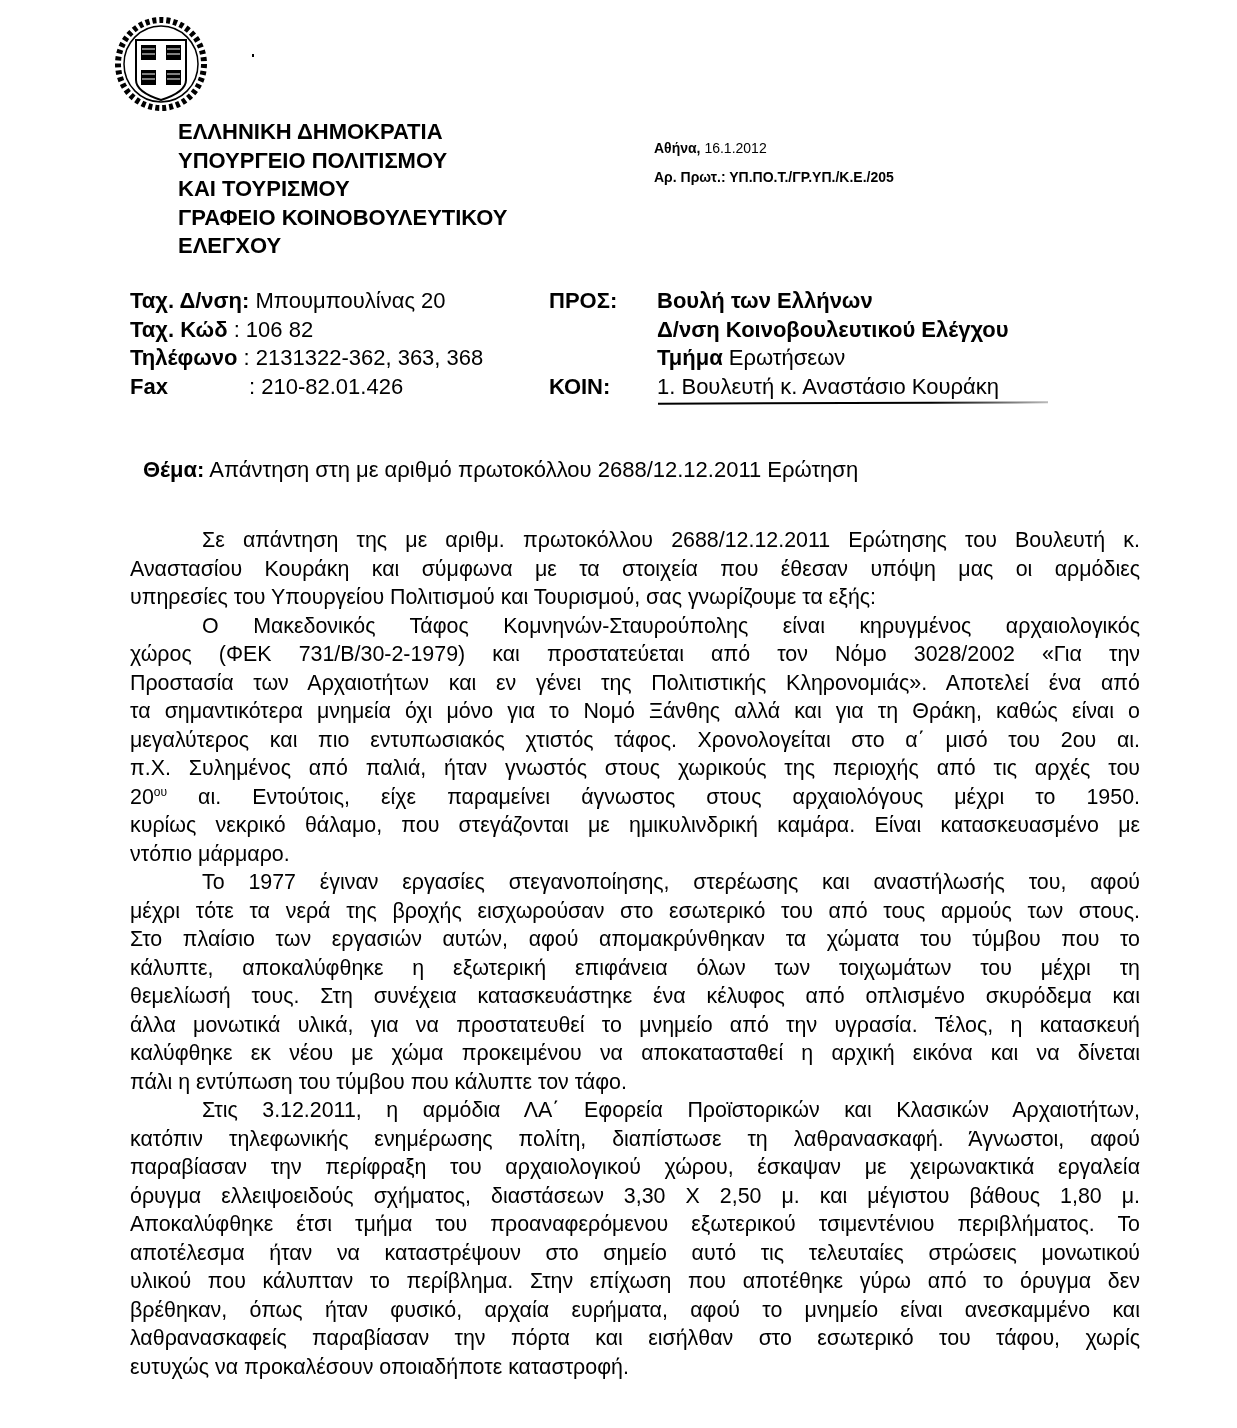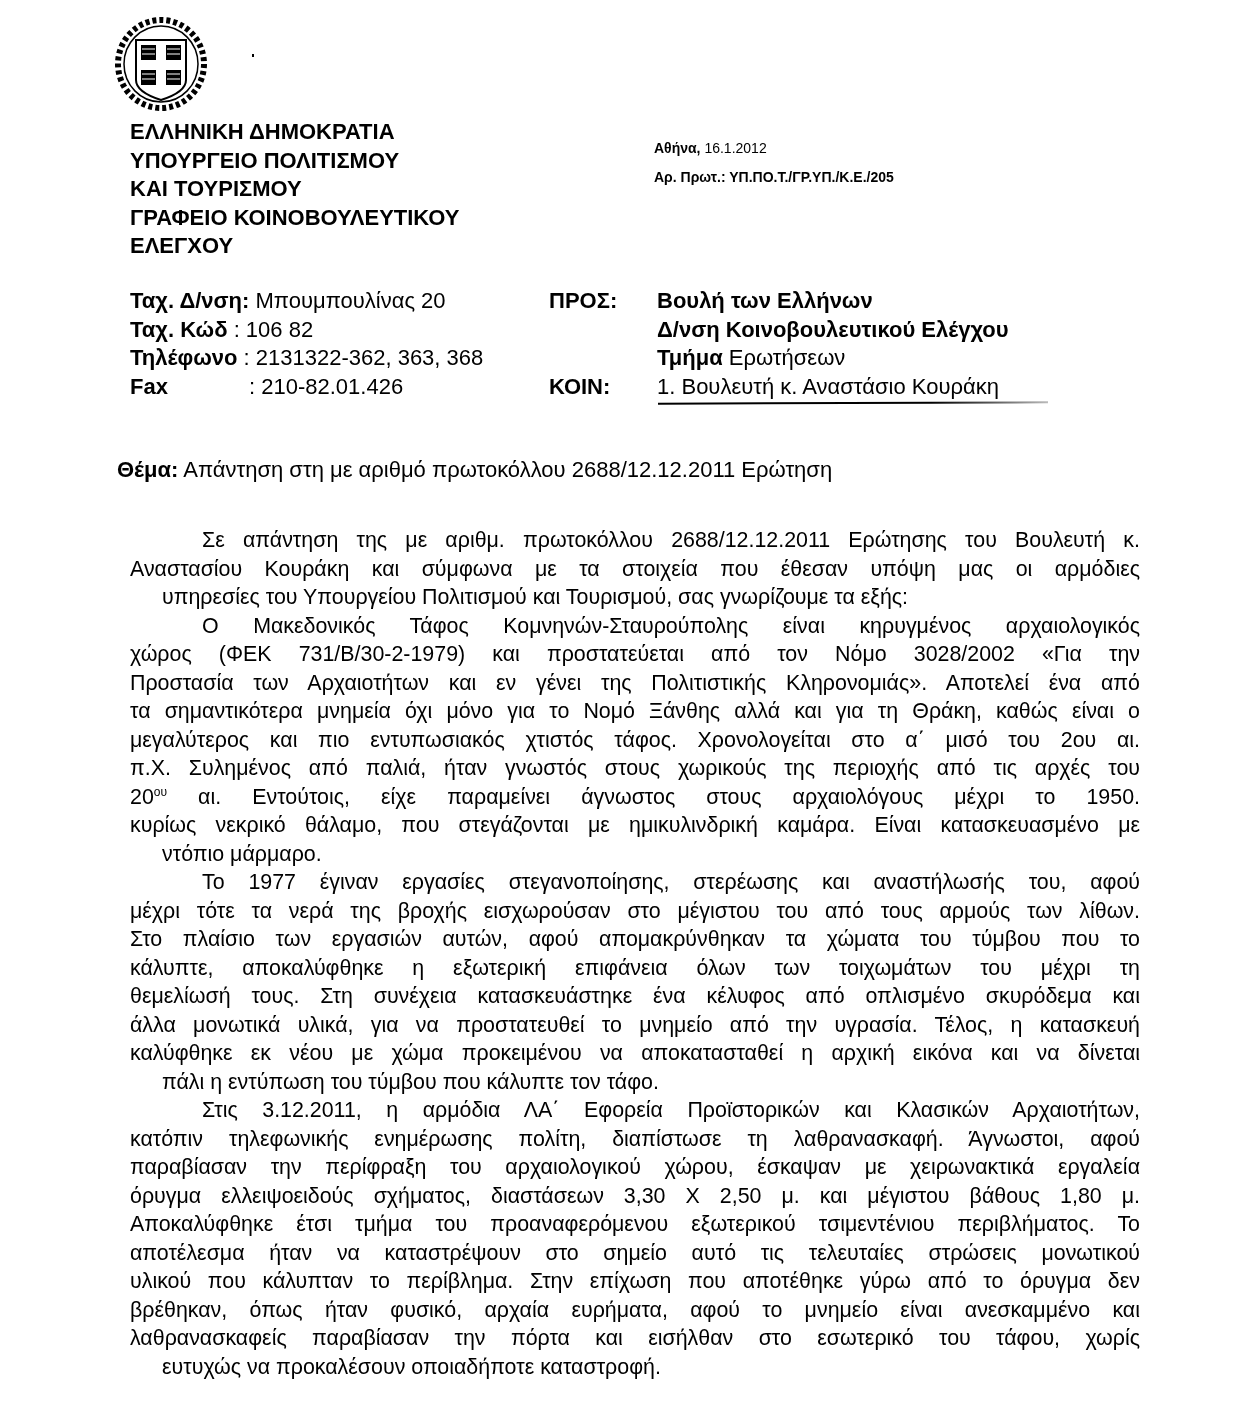--- a/index.html
+++ b/index.html
@@ -1,34 +1,34 @@
 <!DOCTYPE html>
 <html><head>
 <meta charset="utf-8">
 <style>
   html, body { margin: 0; padding: 0; background: #ffffff; }
   body { width: 1237px; height: 1428px; position: relative; overflow: hidden;
          font-family: "Liberation Sans", "DejaVu Sans", sans-serif; color: #000; }
   .emblem { position: absolute; left: 114px; top: 14px; width: 94px; height: 100px; }
   .dot { position: absolute; left: 252px; top: 54px; width: 2px; height: 3px; background: #000; }
   .org { position: absolute; left: 130px; top: 118px; font-weight: bold; font-size: 22px; line-height: 28.5px; }
-  .org div { white-space: nowrap; }
+  .org div { white-space: nowrap; margin-left: 48px; }
   .dateblk { position: absolute; left: 654px; top: 134px; font-size: 14px; line-height: 28.5px; white-space: nowrap; }
   .b { font-weight: bold; }
   .contact { position: absolute; left: 130px; top: 287px; font-size: 22px; line-height: 28.5px; }
   .contact .row { white-space: nowrap; height: 28.5px; }
   .lbl { display: inline-block; font-weight: bold; }
   .recip-lbl { position: absolute; left: 549px; font-weight: bold; font-size: 22px; line-height: 28.5px; }
   .recip { position: absolute; left: 657px; top: 287px; font-size: 22px; line-height: 28.5px; white-space: nowrap; }
   .uline { position: absolute; left: 658px; top: 402px; width: 390px; height: 2px;
            background: linear-gradient(90deg,#000 0%,#000 70%,#555 85%,#bbb 100%); transform: skewY(-0.2deg); }
-  .subject { position: absolute; left: 117px; top: 456px; font-size: 22px; line-height: 28.5px; white-space: nowrap; }
+  .subject { position: absolute; left: 143px; top: 456px; font-size: 22px; line-height: 28.5px; white-space: nowrap; }
   .body { position: absolute; left: 130px; top: 526px; width: 1010px; font-size: 21.4px; line-height: 28.5px; }
   .line { display: block; white-space: nowrap; text-align: justify; text-align-last: justify; height: 28.5px; overflow: visible; }
-  .line.last { text-align-last: left; margin-left: 32px; }
+  .line.last { text-align-last: left; }
   .line.ind { padding-left: 72px; }
   sup { font-size: 12px; line-height: 0; }
 </style>
 </head>
 <body>
 
 <div class="emblem">
   <svg width="94" height="100" viewBox="0 0 94 100">
     <ellipse cx="47" cy="50" rx="43" ry="44" fill="none" stroke="#000" stroke-width="6" stroke-dasharray="4 3"></ellipse>
     <ellipse cx="47" cy="50" rx="37" ry="38" fill="none" stroke="#000" stroke-width="1.5"></ellipse>
@@ -96,21 +96,21 @@
     <span class="line">Προστασία των Αρχαιοτήτων και εν γένει της Πολιτιστικής Κληρονομιάς». Αποτελεί ένα από</span>
     <span class="line">τα σημαντικότερα μνημεία όχι μόνο για το Νομό Ξάνθης αλλά και για τη Θράκη, καθώς είναι ο</span>
     <span class="line">μεγαλύτερος και πιο εντυπωσιακός χτιστός τάφος. Χρονολογείται στο α΄ μισό του 2ου αι.</span>
     <span class="line">π.Χ. Συλημένος από παλιά, ήταν γνωστός στους χωρικούς της περιοχής από τις αρχές του</span>
     <span class="line"><span>20</span><sup>ου</sup><span> αι. Εντούτοις, είχε παραμείνει άγνωστος στους αρχαιολόγους μέχρι το 1950.</span></span>
     <span class="line">κυρίως νεκρικό θάλαμο, που στεγάζονται με ημικυλινδρική καμάρα. Είναι κατασκευασμένο με</span>
     <span class="line last">ντόπιο μάρμαρο.</span>
   </div>
   <div>
     <span class="line ind">Το 1977 έγιναν εργασίες στεγανοποίησης, στερέωσης και αναστήλωσής του, αφού</span>
-    <span class="line">μέχρι τότε τα νερά της βροχής εισχωρούσαν στο μέγιστου του από τους αρμούς των λίθων.</span>
+    <span class="line">μέχρι τότε τα νερά της βροχής εισχωρούσαν στο εσωτερικό του από τους αρμούς των στους.</span>
     <span class="line">Στο πλαίσιο των εργασιών αυτών, αφού απομακρύνθηκαν τα χώματα του τύμβου που το</span>
     <span class="line">κάλυπτε, αποκαλύφθηκε η εξωτερική επιφάνεια όλων των τοιχωμάτων του μέχρι τη</span>
     <span class="line">θεμελίωσή τους. Στη συνέχεια κατασκευάστηκε ένα κέλυφος από οπλισμένο σκυρόδεμα και</span>
     <span class="line">άλλα μονωτικά υλικά, για να προστατευθεί το μνημείο από την υγρασία. Τέλος, η κατασκευή</span>
     <span class="line">καλύφθηκε εκ νέου με χώμα προκειμένου να αποκατασταθεί η αρχική εικόνα και να δίνεται</span>
     <span class="line last">πάλι η εντύπωση του τύμβου που κάλυπτε τον τάφο.</span>
   </div>
   <div>
     <span class="line ind">Στις 3.12.2011, η αρμόδια ΛΑ΄ Εφορεία Προϊστορικών και Κλασικών Αρχαιοτήτων,</span>
     <span class="line">κατόπιν τηλεφωνικής ενημέρωσης πολίτη, διαπίστωσε τη λαθρανασκαφή. Άγνωστοι, αφού</span>

